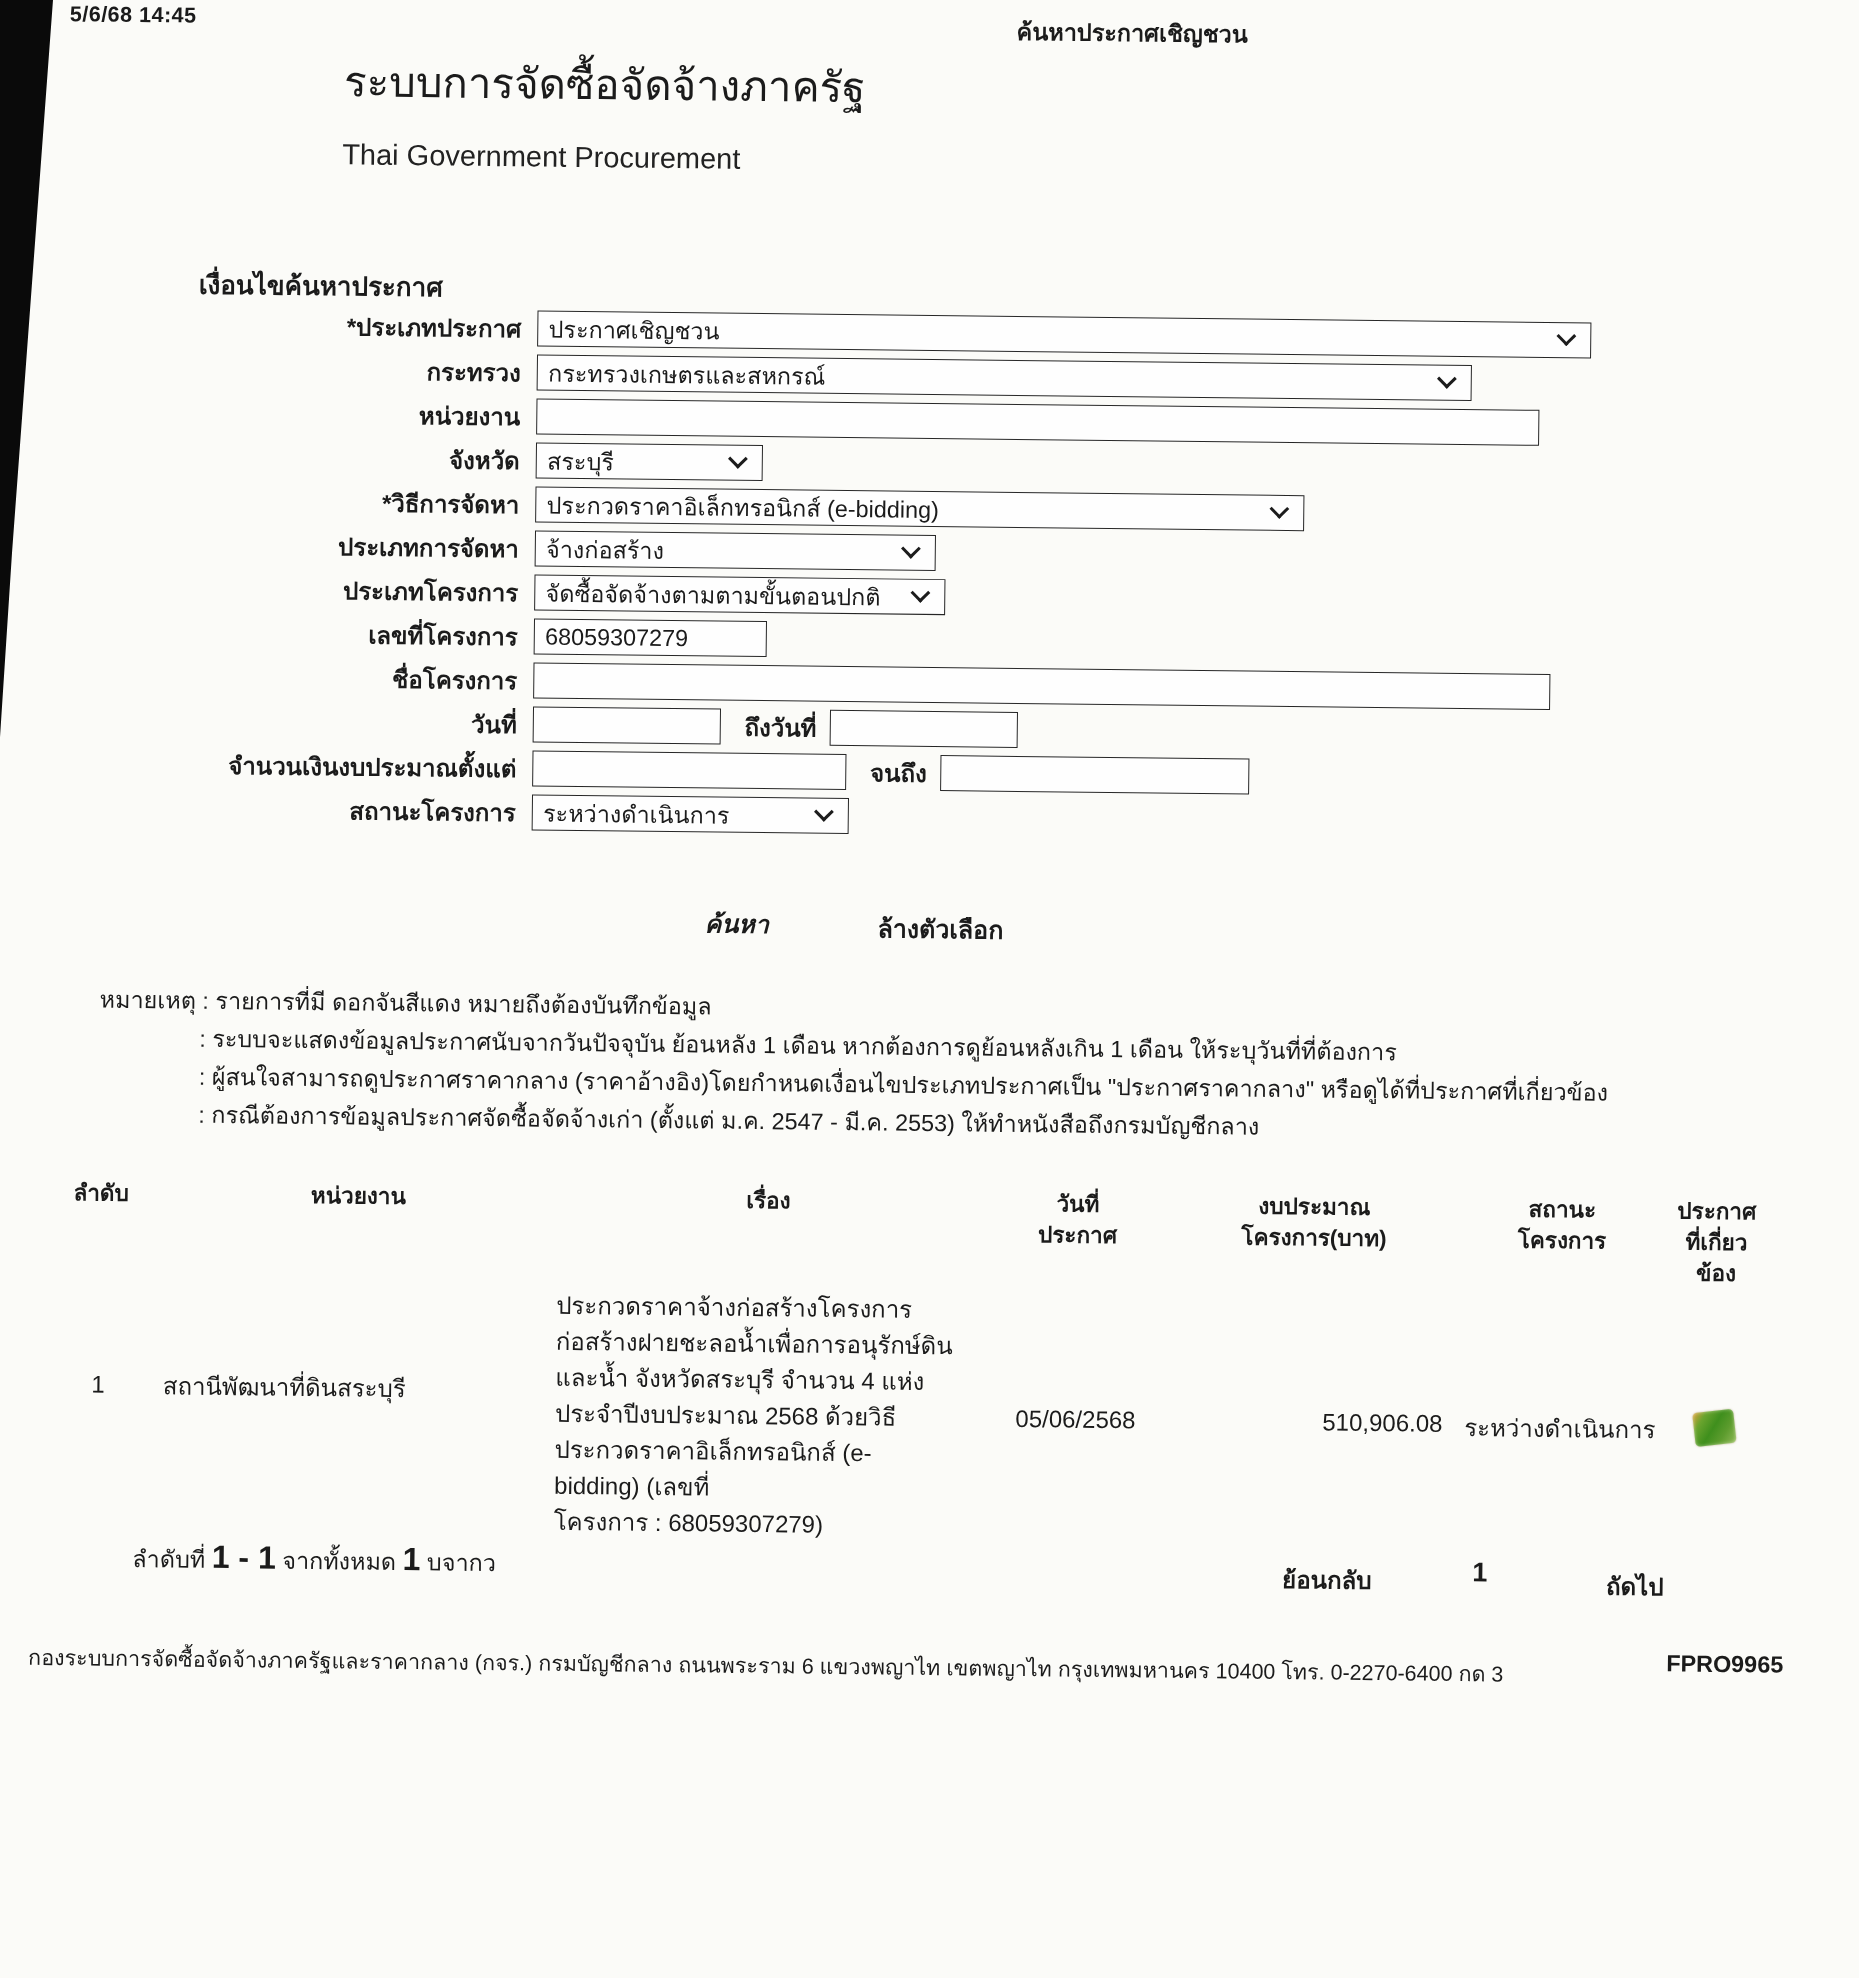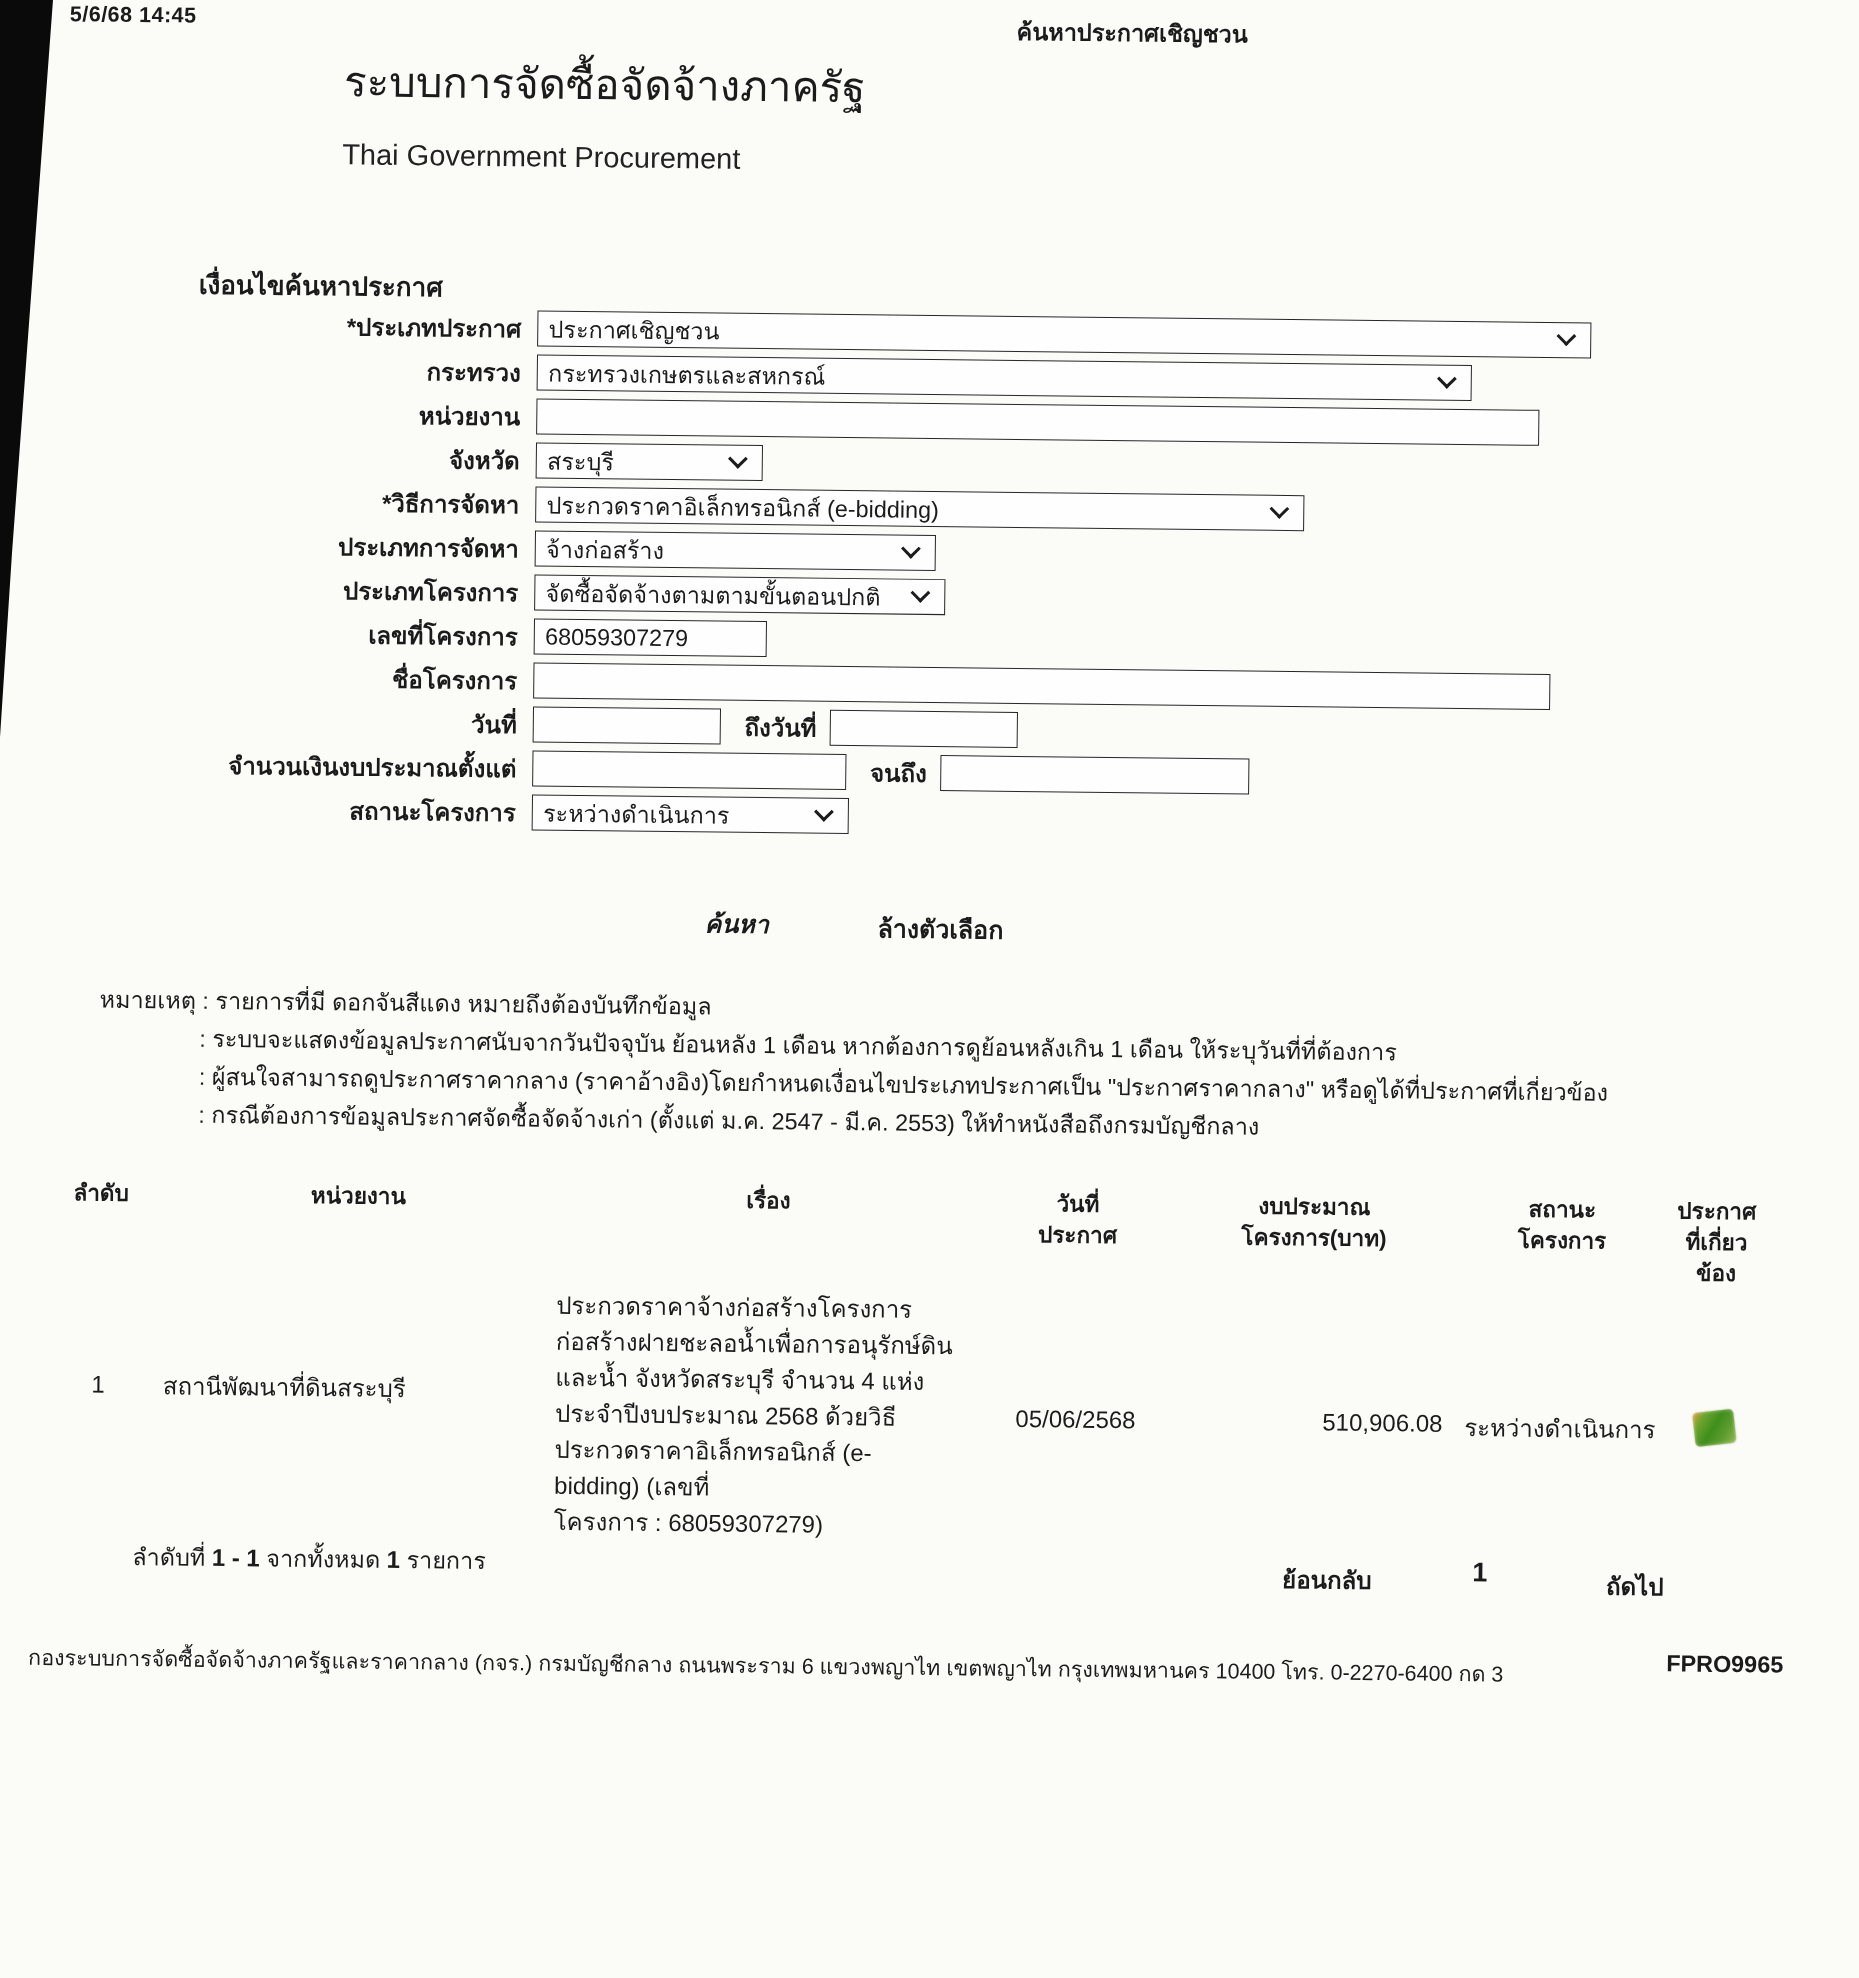--- a/index.html
+++ b/index.html
@@ -64,21 +64,21 @@
   .td.status{text-align:center;position:relative;top:3.7px;}
   .td.rel{text-align:center;position:relative;top:3.7px;}
   .doc-icon{
     display:inline-block;width:41px;height:34px;border-radius:4.7px;
     background:linear-gradient(128deg,#caa13a 4%,#6aa42e 22%,#3f8f1d 48%,#5d9c2e 72%,#8fb957 100%);
     box-shadow:inset 0 0 3.7px rgba(255,255,230,.55), 0 0 1.9px rgba(120,90,20,.5);
     transform:rotate(-7deg);
   }
 
   .summary{position:absolute;left:150px;top:1537px;font-size:23.4px;font-weight:500;}
-  .summary b{font-size:24px;}
+  .summary b{font-size:32px;}
   .pg-prev{position:absolute;left:1300px;top:1546px;font-size:24px;font-weight:700;cursor:pointer;}
   .pg-cur{position:absolute;left:1490px;top:1541px;font-size:27px;font-weight:800;}
   .pg-next{position:absolute;left:1624px;top:1549px;font-size:24px;font-weight:700;cursor:pointer;}
 
   .footer{position:absolute;left:47px;top:1640px;width:1255px;font-size:21.5px;font-weight:500;white-space:nowrap;}
   .form-code{position:absolute;left:1685px;top:1632px;font-size:23.4px;font-weight:700;}
 </style>
 </head>
 <body>
 
@@ -231,21 +231,21 @@
 bidding) (เลขที่
 โครงการ : 68059307279)</div>
     <div class="td date">05/06/2568</div>
     <div class="td budget">510,906.08</div>
     <div class="td status">ระหว่างดำเนินการ</div>
     <div class="td rel">
       <span class="doc-icon"></span>
     </div>
   </div>
 
-  <div class="summary"><span>ลำดับที่ </span><b>1 - 1</b><span> จากทั้งหมด </span><b>1</b><span> รายการ</span></div>
+  <div class="summary"><span>ลำดับที่ </span><b>1 - 1</b><span> จากทั้งหมด </span><b>1</b><span> บจากว</span></div>
 
   <div class="pg-prev">ย้อนกลับ</div>
   <div class="pg-cur">1</div>
   <div class="pg-next">ถัดไป</div>
 
   <div class="footer">กองระบบการจัดซื้อจัดจ้างภาครัฐและราคากลาง (กจร.) กรมบัญชีกลาง ถนนพระราม 6 แขวงพญาไท เขตพญาไท กรุงเทพมหานคร 10400 โทร. 0-2270-6400 กด 3</div>
   <div class="form-code">FPRO9965</div>
 
 </div>
 

